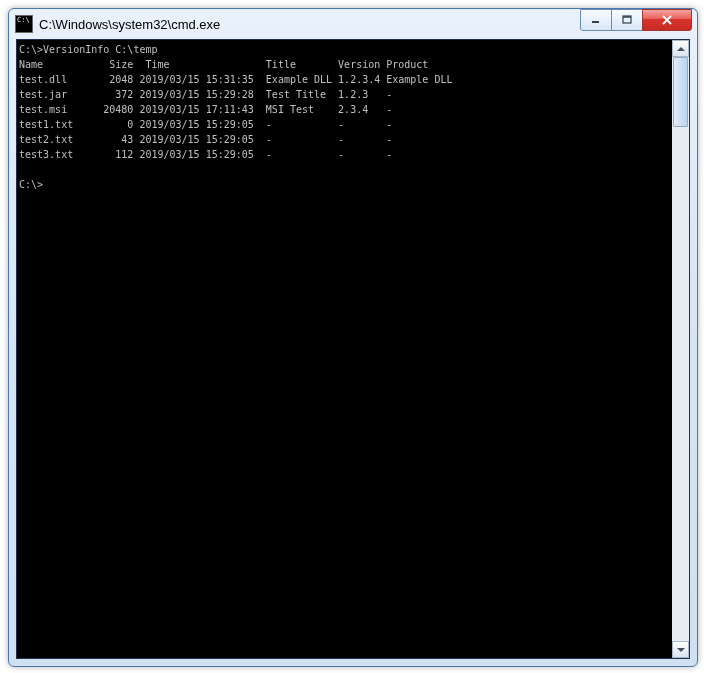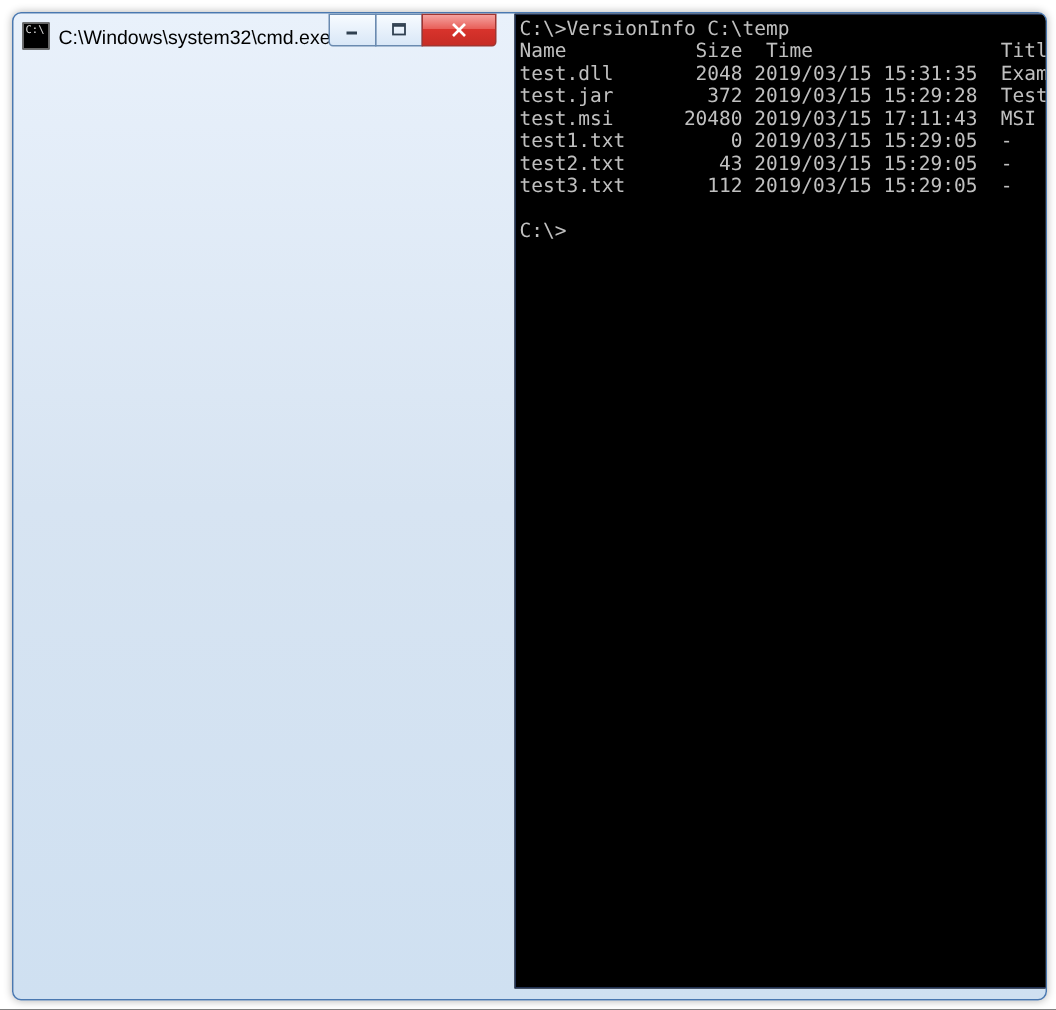--- a/index.html
+++ b/index.html
@@ -15,21 +15,21 @@
     position: absolute;
     left: 8px;
     top: 8px;
     width: 688px;
     height: 657px;
     border: 1px solid #4a78b0;
     border-radius: 6px;
     background: linear-gradient(to bottom, #e9f1fb 0%, #d7e4f2 50%, #cfe0f1 100%);
     box-shadow: 0 0 6px rgba(0,0,0,0.3);
     display: flex;
-    flex-direction: row;
+    flex-direction: column;
     overflow: hidden;
   }
   .titlebar {
     height: 30px;
     display: flex;
     align-items: center;
     padding: 0 0 0 6px;
     position: relative;
   }
   .titlebar .icon {
@@ -93,21 +93,21 @@
     background: #000;
     border: 1px solid #203050;
     position: relative;
     display: flex;
   }
   .terminal {
     flex: 1;
     background: #000;
     color: #c0c0c0;
     font-family: "Lucida Console", "Consolas", monospace;
-    font-size: 13px;
+    font-size: 10px;
     line-height: 15px;
     white-space: pre;
     padding: 2px 0 0 2px;
     overflow: hidden;
   }
   .scrollbar {
     width: 17px;
     background: #efefef;
     display: flex;
     flex-direction: column;

